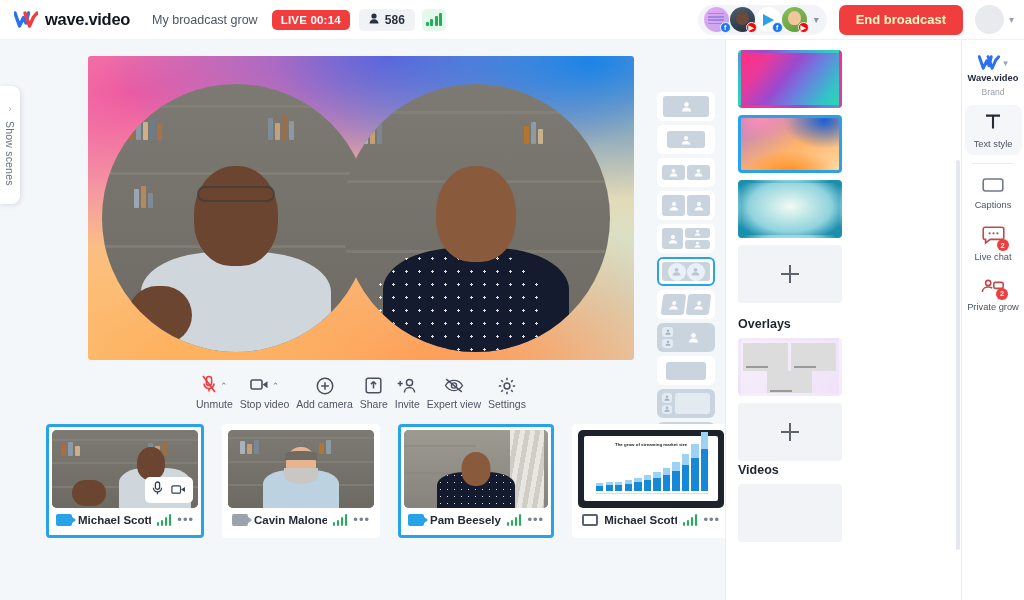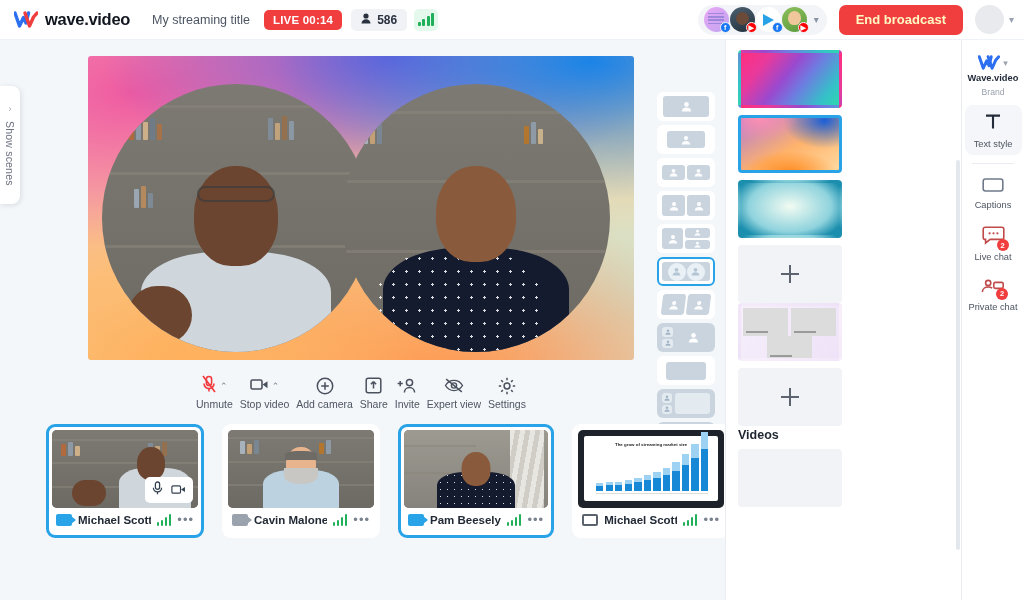--- a/index.html
+++ b/index.html
@@ -141,21 +141,21 @@
   .ovalpair { display: flex; gap: 1px; width: 100%; height: 100%; background: #c9d4de; border-radius: 3px;
     align-items: center; justify-content: center; }
   .ovalpair span { width: 18px; height: 18px; border-radius: 50%; background: #e9f0f6; display:flex; align-items:center; justify-content:center; }
 
   
   .participants {
     height: 125px; display: flex; align-items: center; gap: 18px;
     padding: 6px 0 0 46px;
   }
   .pcard {
-    width: 158px; border-radius: 9px; background: #fff; padding: 3px;
+    width: 158px; border-radius: 4px; background: #fff; padding: 3px;
     border: 3px solid transparent; position: relative;
   }
   .pcard.active { border-color: #29a3e8; }
   .pthumb { width: 100%; height: 78px; border-radius: 5px; overflow: hidden; position: relative; background: #6e6a62; }
   .pbar { height: 24px; display: flex; align-items: center; gap: 6px; padding: 0 4px; }
   .pname { font-size: 11.5px; font-weight: bold; color: #222a36; white-space: nowrap; overflow: hidden; }
   .cam-ico { width: 16px; height: 12px; border-radius: 2px; position: relative; flex: 0 0 auto; }
   .cam-ico.on { background: #29a3e8; }
   .cam-ico.off { background: #9aa3ad; }
   .cam-ico::after {
@@ -253,21 +253,21 @@
   <div class="header">
     <div class="brand">
       <span class="brand-mark">
         <svg width="24" height="17" viewBox="0 0 24 17">
           <path d="M1 2 L5.5 15 L9.5 6.5 L12 12 L14.5 2" fill="none" stroke="#2c6ff0" stroke-width="3.4" stroke-linecap="round" stroke-linejoin="round"></path>
           <path d="M11 2 L15.5 15 L19.5 6 L23 2" fill="none" stroke="#f03d3e" stroke-width="3.4" stroke-linecap="round" stroke-linejoin="round"></path>
         </svg>
       </span>
       <span class="brand-name">wave.video</span>
     </div>
-    <div class="broadcast-title">My streaming title</div>
+    <div class="broadcast-title">My broadcast grow</div>
     <div class="live-badge">LIVE 00:14</div>
     <div class="viewers">
       <span>
         <svg width="10" height="11" viewBox="0 0 10 11">
             <circle cx="5" cy="3" r="2.6" fill="#2a3240"></circle>
             <path d="M0.5 10.5c0-2.6 2-4.2 4.5-4.2s4.5 1.6 4.5 4.2z" fill="#2a3240"></path>
           </svg>
       </span>
       <span>586</span>
     </div>
@@ -796,20 +796,21 @@
 
       <div class="grid2">
         <div class="tile bg1"></div>
         <div class="tile bg2 sel"></div>
         <div class="tile bg3"></div>
         <div class="tile-add">
             <span class="plus"></span>
           </div>
       </div>
 
+      <div class="sec-title" style="margin-top:14px">Overlays</div>
       <div class="grid2">
         <div class="tile ov-thumb">
           <span class="ov-box" style="left:2px;top:2px;width:45px;height:28px"></span>
           <span class="ov-box" style="left:50px;top:2px;width:45px;height:28px"></span>
           <span class="ov-box" style="left:26px;top:30px;width:45px;height:24px"></span>
           <span class="ov-line" style="left:5px;top:25px;width:22px"></span>
           <span class="ov-line" style="left:53px;top:25px;width:22px"></span>
           <span class="ov-line" style="left:29px;top:49px;width:22px"></span>
         </div>
         <div class="tile-add">
@@ -877,18 +878,18 @@
 
       <div class="rail-item">
         <span style="position:relative">
           <svg width="24" height="17" viewBox="0 0 24 17">
             <circle cx="7.2" cy="5" r="2.6" fill="none" stroke="#c04a4a" stroke-width="1.6"></circle>
             <path d="M1.4 14c0-3.2 2.6-5 5.8-5 1.5 0 2.9.4 4 1.2" fill="none" stroke="#c04a4a" stroke-width="1.6"></path>
             <rect x="12.8" y="4.4" width="9.4" height="6" rx="1.6" fill="none" stroke="#c04a4a" stroke-width="1.6"></rect>
           </svg>
           <span class="nbadge" style="right:-3px;bottom:-1px">2</span>
         </span>
-        <span class="rail-lbl">Private chat</span>
+        <span class="rail-lbl">Private grow</span>
       </div>
     </div>
 
   </div>
 </div>
 
 </body></html>

